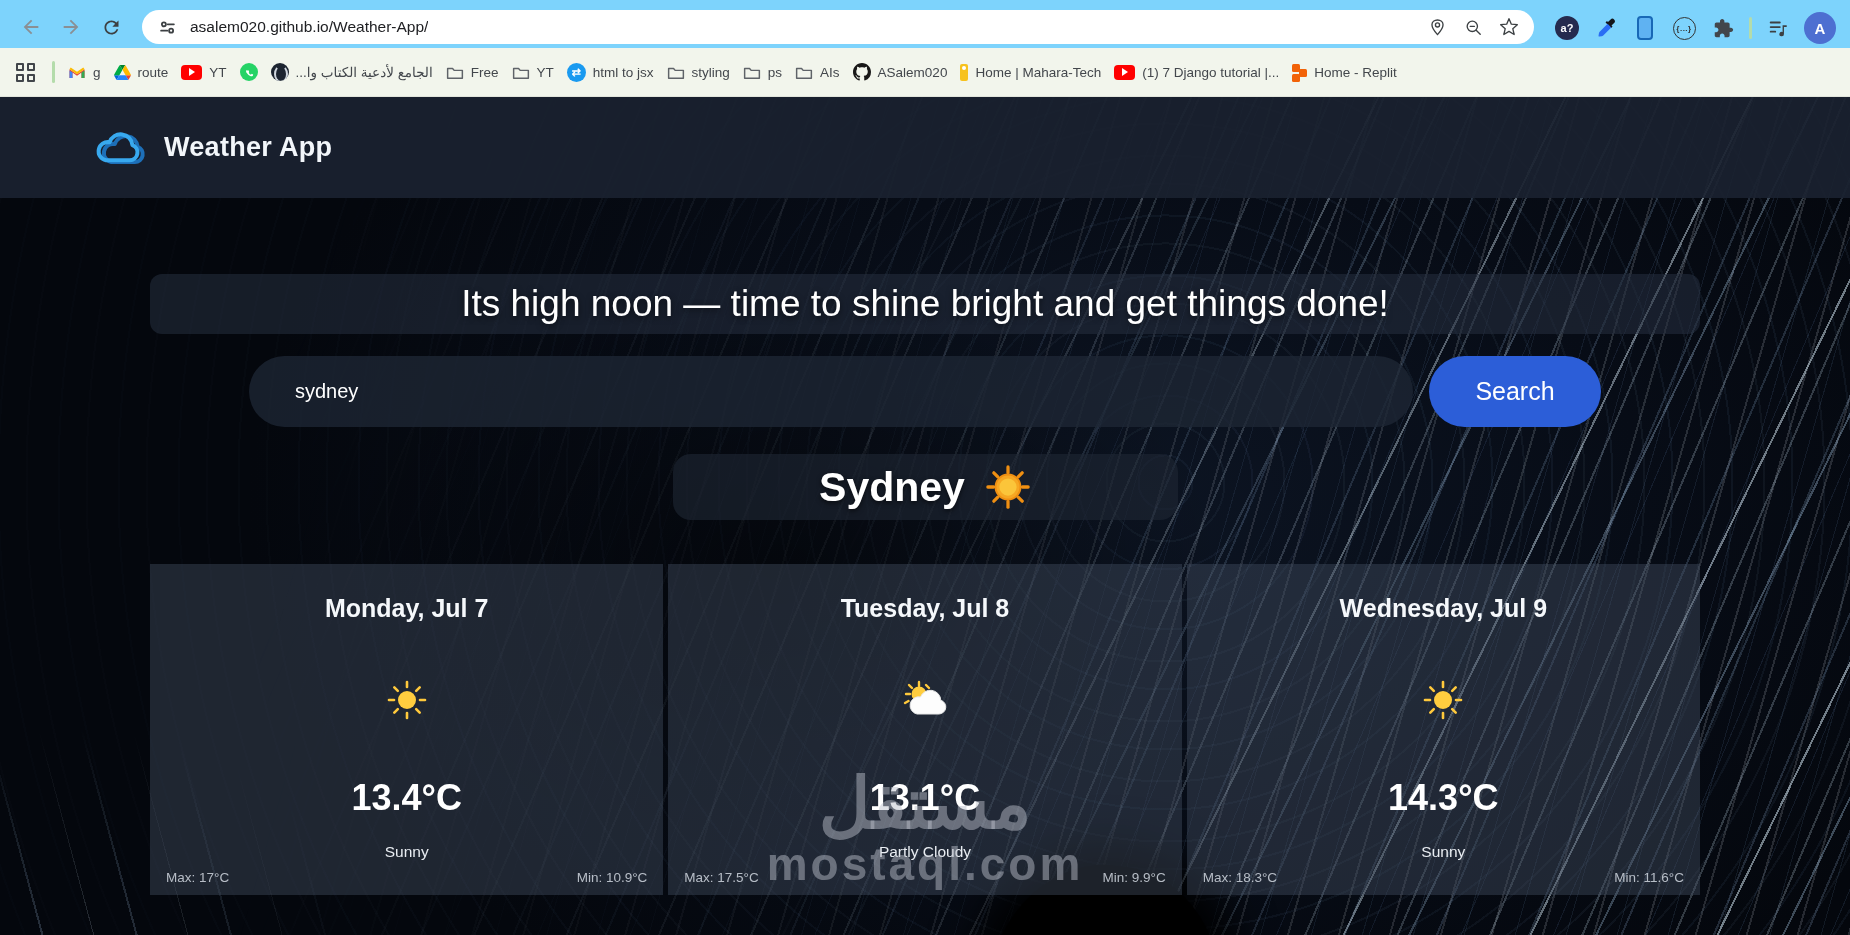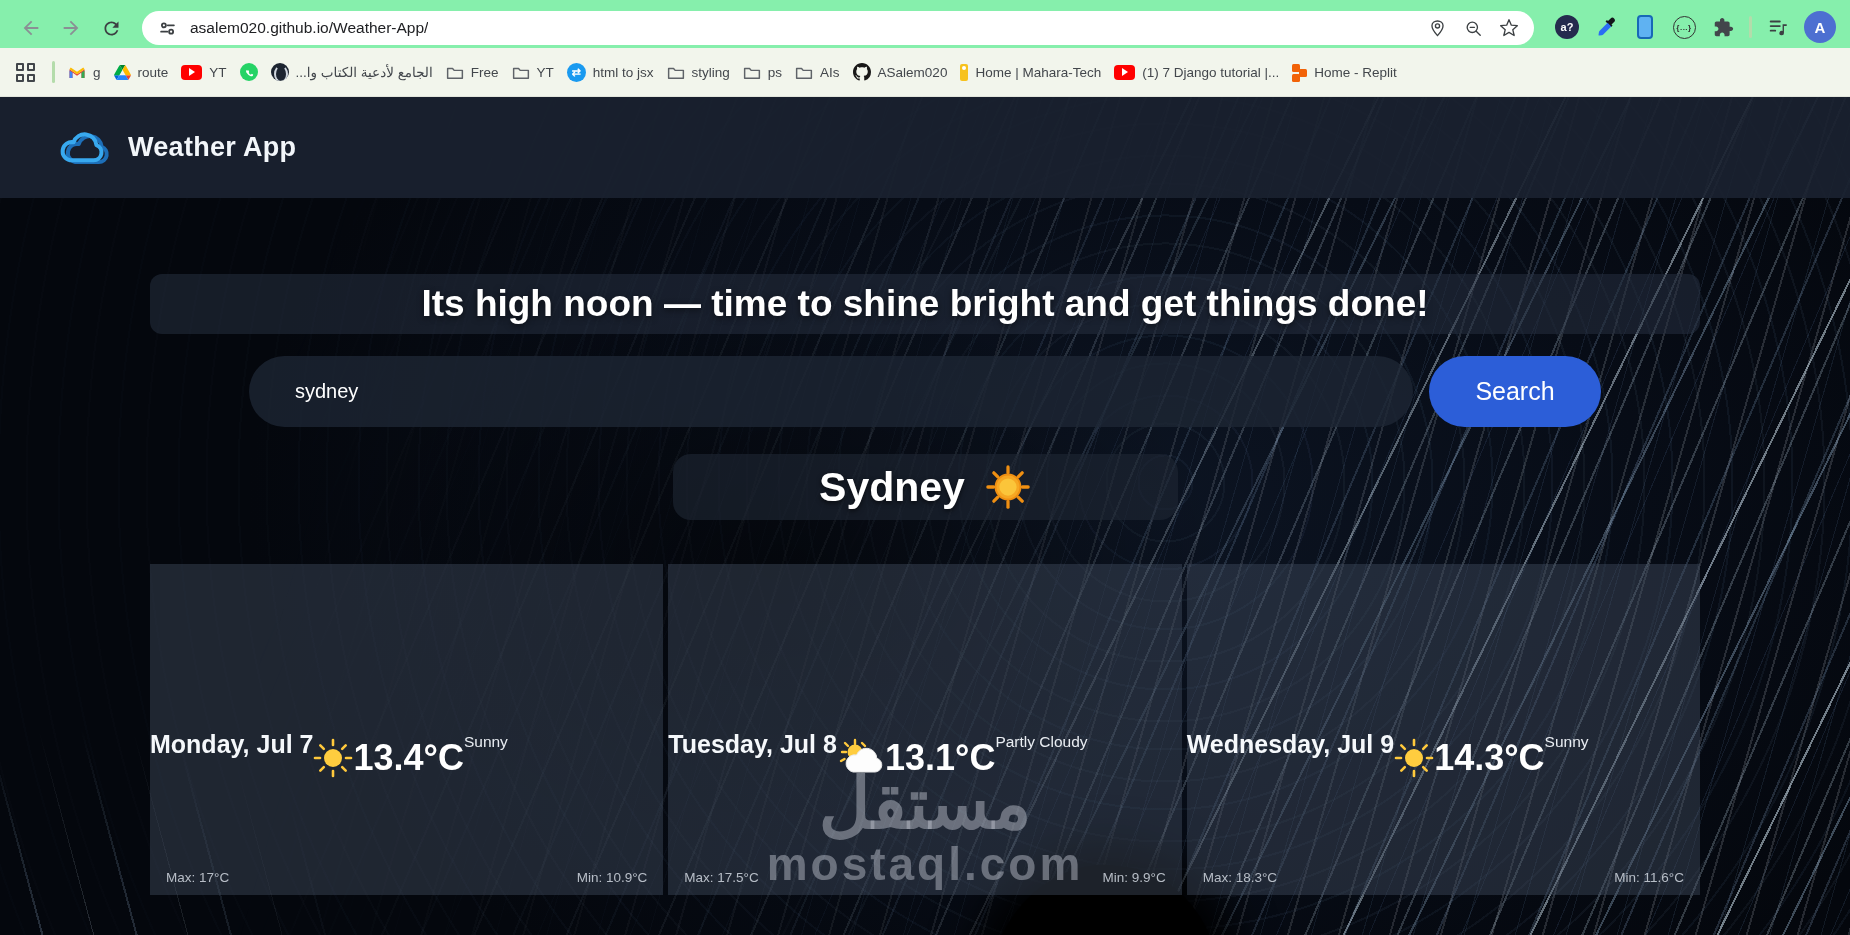--- a/index.html
+++ b/index.html
@@ -1,22 +1,22 @@
 <!DOCTYPE html>
 <html><head>
 <meta charset="utf-8">
 <style>
   * { box-sizing: border-box; margin: 0; padding: 0; }
   html,body { width:1850px; height:935px; overflow:hidden; font-family:"Liberation Sans", sans-serif; }
   .screen { width:1850px; height:935px; display:flex; flex-direction:column; background:#04070d; }
 
   
   .toolbar {
-    height:48px; background:#86efac; display:flex; align-items:flex-start;
-    padding:11px 14px; flex:0 0 auto; gap:6px;
+    height:48px; background:#7dd3fc; display:flex; align-items:flex-end;
+    padding:4px 14px; flex:0 0 auto; gap:6px;
   }
   .nav-ico { width:34px; height:34px; display:flex; align-items:center; justify-content:center; border-radius:50%; cursor:pointer; }
   .urlbar {
     flex:1; height:34px; background:#ffffff; border-radius:17px; margin:0 8px;
     display:flex; align-items:center; padding:0 12px; gap:10px; min-width:0;
   }
   .url-text { font-size:15.5px; color:#202124; white-space:nowrap; overflow:hidden; }
   .urlbar .spacer { flex:1; }
   .pill-ico { width:26px; height:26px; display:flex; align-items:center; justify-content:center; }
   .ext-cluster { display:flex; align-items:center; gap:13px; padding-left:6px; }
@@ -75,31 +75,31 @@
   .bg-streaks-left {
     background: repeating-linear-gradient(75deg, transparent 0 40px, rgba(180,215,250,0.22) 40px 42px, transparent 42px 90px, rgba(220,240,255,0.16) 90px 91px);
     -webkit-mask-image: radial-gradient(ellipse 420px 300px at 4% 100%, #000 0%, transparent 70%);
     mask-image: radial-gradient(ellipse 420px 300px at 4% 100%, #000 0%, transparent 70%);
   }
   .bg-vignette { background: radial-gradient(ellipse 640px 420px at 42% 56%, rgba(0,0,0,0.5), transparent 70%); }
   .bg-blob { position:absolute; left:985px; top:768px; width:235px; height:280px; background:#000; border-radius:48%; box-shadow:0 0 42px 22px rgba(0,0,0,0.9); transform:rotate(8deg); }
 
   .site-nav {
     position:relative; height:101px; background:rgba(26,34,48,0.92);
-    display:flex; align-items:center; padding-left:56px; gap:16px; z-index:2;
+    display:flex; align-items:center; padding-left:92px; gap:16px; z-index:2;
   }
   .brand-text { color:#f2f6fa; font-size:27px; font-weight:bold; letter-spacing:0.3px; }
 
   .content { position:relative; width:1550px; margin:0 auto; z-index:2; }
 
   .hero {
     margin-top:76px; height:60px; background:rgba(38,48,64,0.55); border-radius:12px;
     display:flex; align-items:center; justify-content:center;
   }
-  .hero h1 { color:#fff; font-size:37px; font-weight:bold; text-shadow:0 2px 6px rgba(0,0,0,0.55); }
+  .hero h1 { color:#fff; font-size:37px; font-weight:normal; text-shadow:0 2px 6px rgba(0,0,0,0.55); }
 
   .search-row { margin:22px auto 0; width:1352px; display:flex; gap:16px; }
   .city-input {
     flex:1; height:71px; border:none; outline:none; border-radius:36px;
     background:rgba(30,39,52,0.78); color:#fff; font-size:20px; padding:0 46px;
     font-family:"Liberation Sans", sans-serif;
   }
   .search-btn {
     width:172px; height:71px; border:none; border-radius:36px; background:#2c5ed8;
     color:#fff; font-size:25px; cursor:pointer; font-family:"Liberation Sans", sans-serif;
@@ -107,21 +107,21 @@
 
   .city-pill {
     margin:27px auto 0; width:505px; height:66px; border-radius:18px;
     background:rgba(30,38,52,0.62); display:flex; align-items:center; justify-content:center; gap:20px;
   }
   .city-pill h2 { color:#fff; font-size:41px; font-weight:bold; text-shadow:0 2px 5px rgba(0,0,0,0.6); }
 
   .cards { margin-top:44px; display:flex; gap:5px; }
   .card {
     position:relative; flex:1; height:331px; background:rgba(70,82,99,0.42);
-    display:flex; flex-direction:row; align-items:center;
+    display:flex; flex-direction:column; align-items:center;
   }
   .card-day { margin-top:30px; color:#f5f8fb; font-size:25px; font-weight:bold; }
   .card-icon { margin-top:56px; height:42px; display:flex; align-items:center; justify-content:center; }
   .card-temp { margin-top:56px; color:#fff; font-size:36px; font-weight:bold; }
   .card-cond { margin-top:24px; color:#e9edf2; font-size:15.5px; }
   .card-minmax {
     position:absolute; left:16px; right:16px; bottom:10px;
     display:flex; justify-content:space-between;
     color:rgba(216,222,230,0.82); font-size:13.5px;align-items:center;
   }

